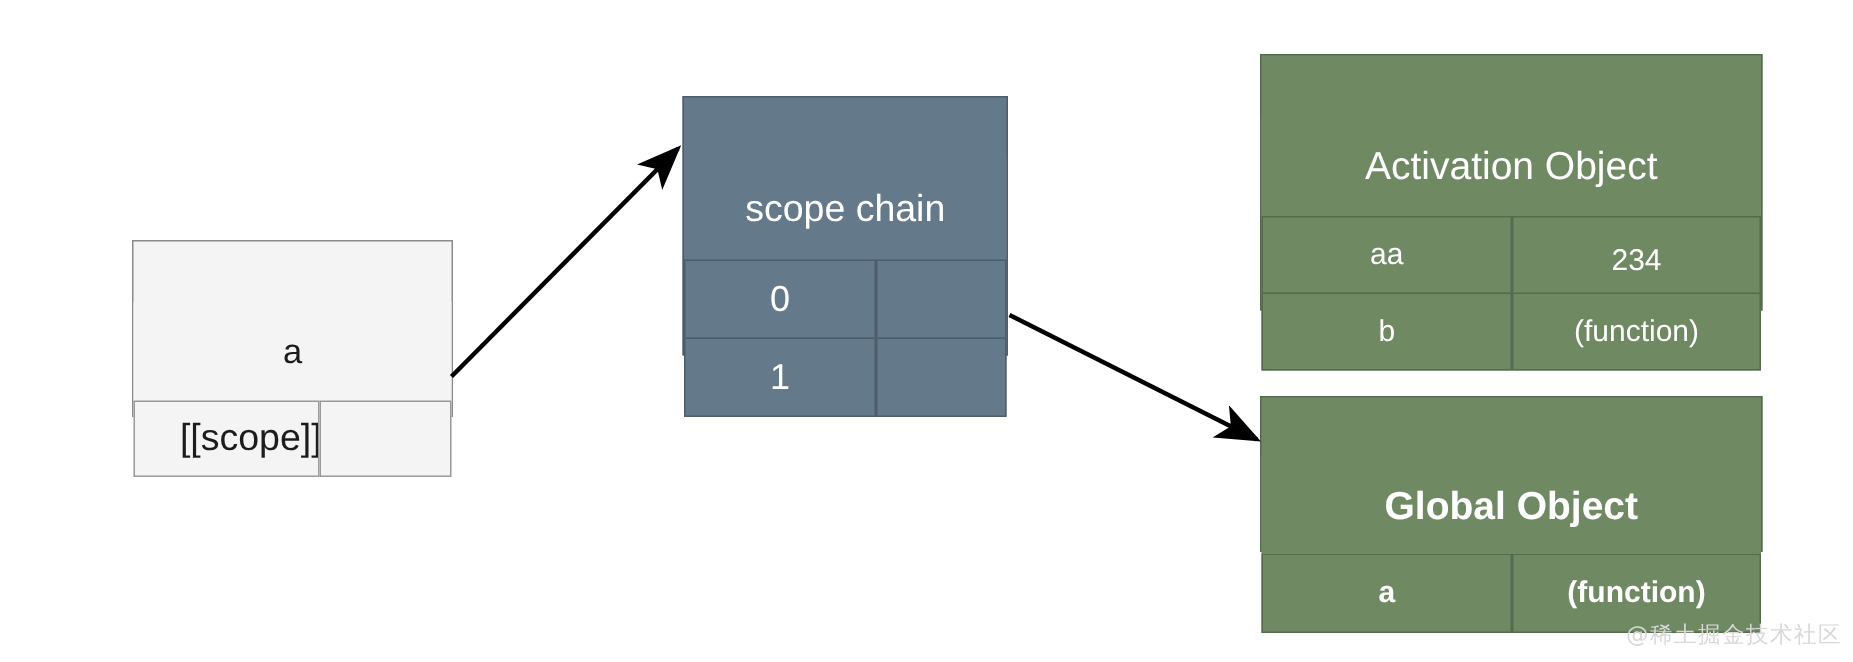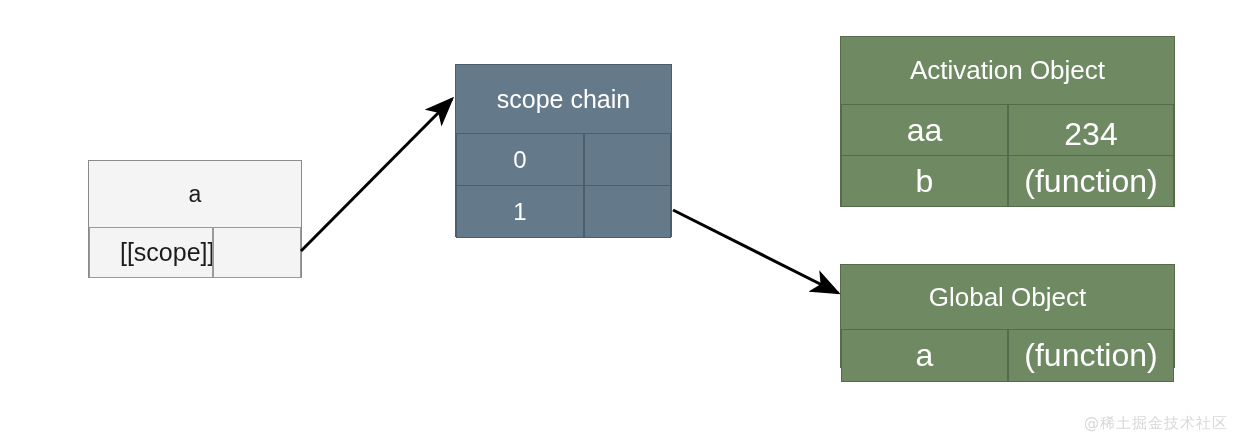--- a/index.html
+++ b/index.html
@@ -29,20 +29,21 @@
     box-sizing: border-box;
   }
   .box .cell {
     box-sizing: border-box;
     display: flex;
     align-items: center;
     justify-content: center;
     text-align: right;
     overflow: hidden;
     white-space: nowrap;
+    margin-top: 40px;
   }
 
   
   .box-light {
     border: 1px solid #8a8a8a;
     background: #f4f4f4;
     color: #1c1c1c;
   }
   .box-light .cell {
     border: 1px solid #9a9a9a;
@@ -83,21 +84,21 @@
   }
   .box-green .cell {
     border: 1px solid #556b4c;
     background: #6f8a63;
   }
   .box-green .cell.head {
     font-size: 26px;
     border: none;
   }
   .box-green .cell.kv {
-    font-size: 32px;
+    font-size: 20px;
   }
 
   
   #arrows {
     position: absolute;
     left: 0;
     top: 0;
     width: 1235px;
     height: 441px;
     pointer-events: none;
@@ -151,21 +152,21 @@
     <div class="row" style="height:51px;">
       <div class="cell kv" style="width:167px; height:52px;">aa</div>
       <div class="cell kv" style="width:166px; height:60px;">234</div>
     </div>
     <div class="row" style="height:51px;">
       <div class="cell kv" style="width:167px; height:52px;">b</div>
       <div class="cell kv" style="width:166px; height:52px;">(function)</div>
     </div>
   </div>
 
-  <div class="box box-green" style="left:840px; top:264px; width:335px; height:104px;">
+  <div class="box box-green" style="left:840px; top:264px; width:335px; height:104px;font-weight:bold;">
     <div class="row" style="height:64px;">
       <div class="cell head" style="width:333px; height:64px;">Global Object</div>
     </div>
     <div class="row" style="height:51px;">
       <div class="cell kv" style="width:167px; height:53px;">a</div>
       <div class="cell kv" style="width:166px; height:53px;">(function)</div>
     </div>
   </div>
 
   <svg id="arrows" viewBox="0 0 1235 441">

